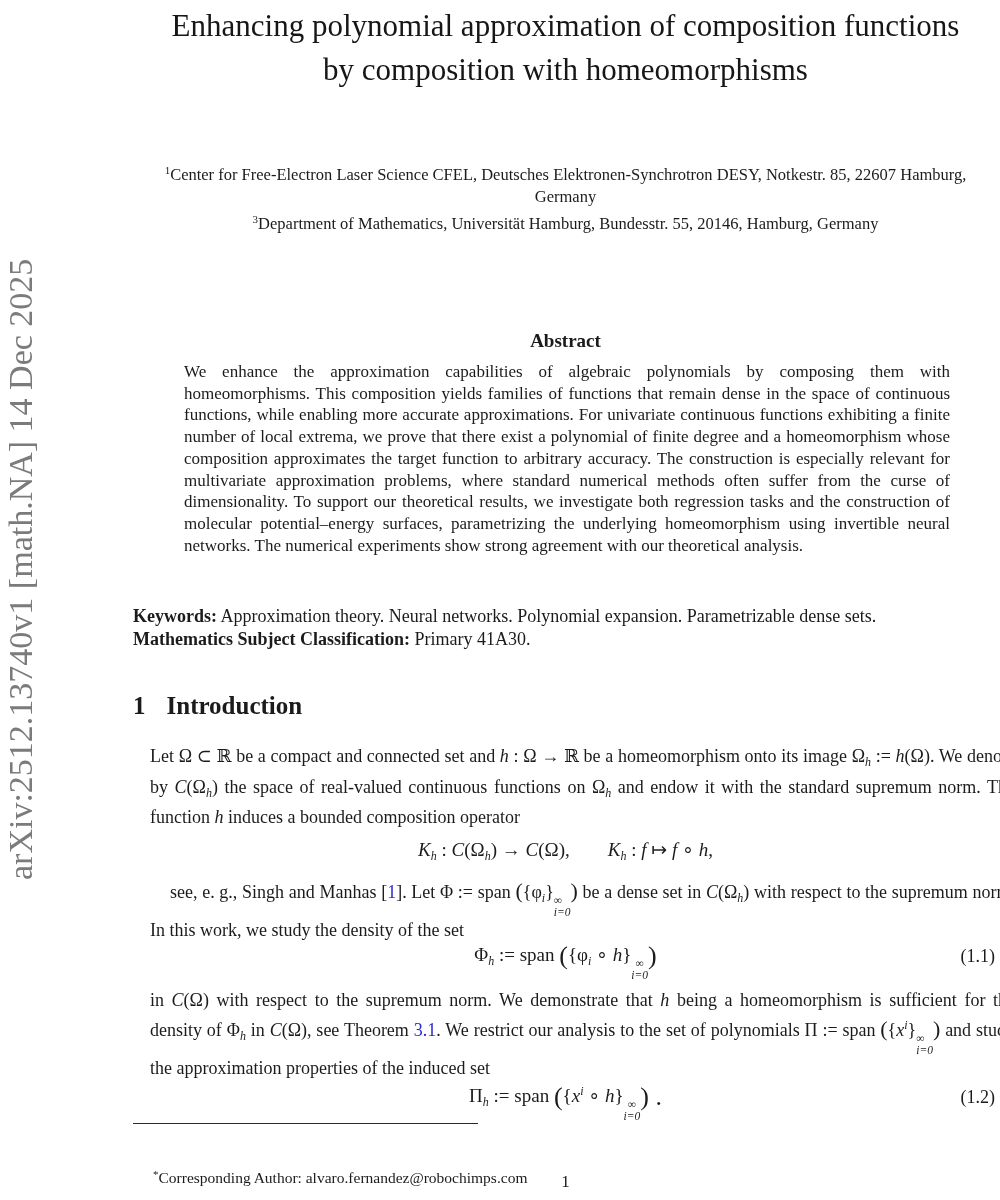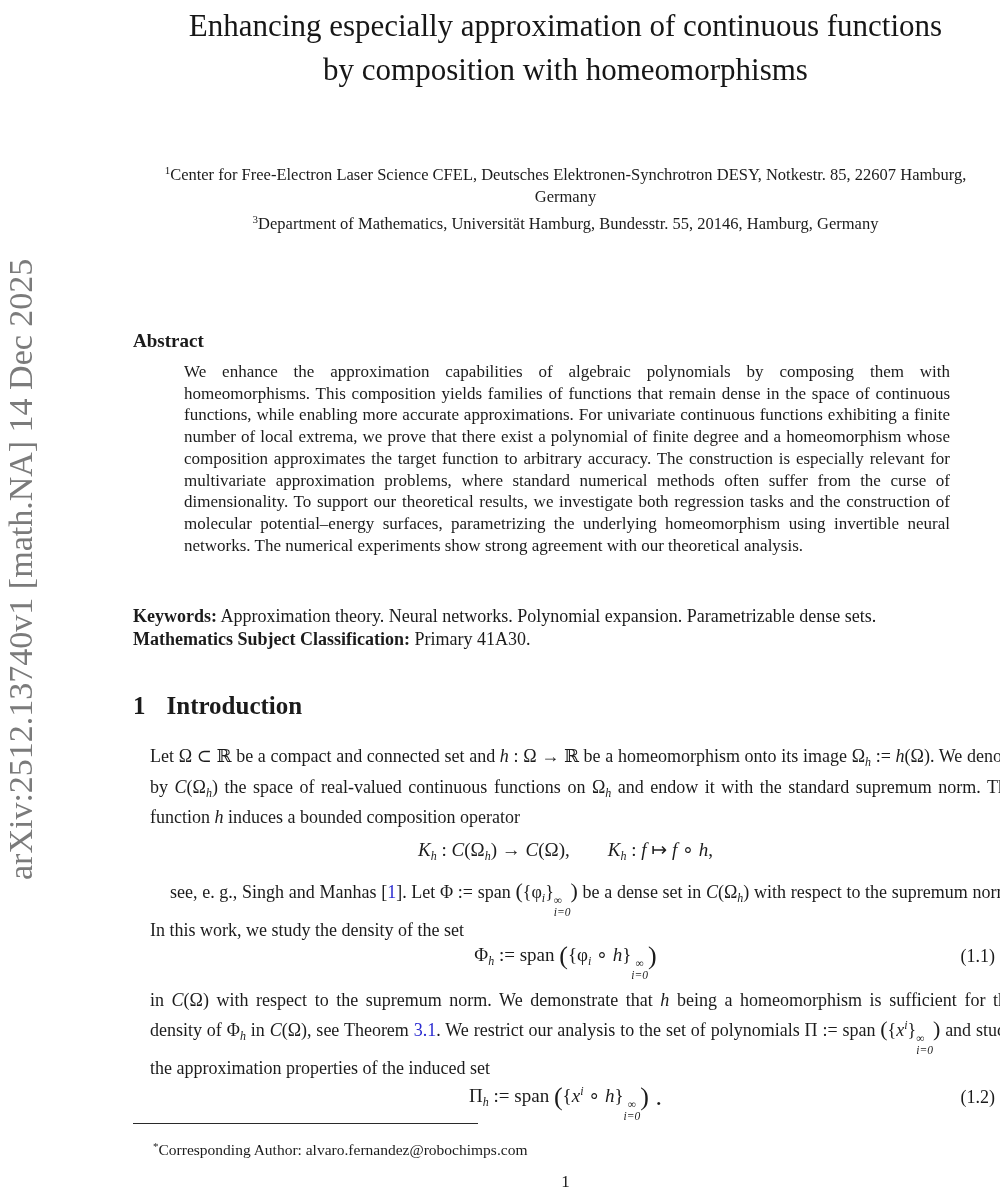--- a/index.html
+++ b/index.html
@@ -29,21 +29,21 @@
     text-align:center; font-family:"Liberation Sans",sans-serif; font-weight:bold;
     vertical-align:1px; margin:0 1px 0 2px; cursor:pointer;
   }
   .affils {
     position:absolute; top:159px; left:133px; width:865px;
     text-align:center; font-size:16.5px; line-height:22px;
   }
   .fsup { font-size:11px; vertical-align:6px; }
   .abs-head {
     position:absolute; top:330px; left:133px; width:865px;
-    text-align:left; font-weight:bold; font-size:19px;
+    text-align:center; font-weight:bold; font-size:19px;
   }
   .abs-body {
     position:absolute; top:361px; left:184px; width:766px;
     font-size:17px; line-height:21.7px; text-align:justify;
   }
   .meta {
     position:absolute; top:591px; left:133px; width:865px;
     font-size:18px; line-height:23.3px; text-align:justify;margin-top:14px;
   }
   .meta b { font-weight:bold; }
@@ -68,33 +68,33 @@
   .it  { font-style:italic; }
   .sub { font-size:12px; vertical-align:-4px; font-style:italic; }
   .sup { font-size:12px; vertical-align:7px;  font-style:italic; }
   .par { font-size:22px; }
   .bigpar { font-size:26px; vertical-align:-3px; }
   .link { color:#2a2ad0; cursor:pointer; }
   .ssk { display:inline-flex; flex-direction:column; line-height:1.05; vertical-align:-6px; text-indent:0; }
   .ssk span { font-size:11.5px; }
   .ssk .ssb { font-style:italic; }
   .footrule { position:absolute; top:1123px; left:133px; width:345px; border-top:1.7px solid #2a2a2a; }
-  .footnote { position:absolute; top:1140px; left:133px; width:865px; font-size:15.5px; text-indent:20px; }
+  .footnote { position:absolute; top:1168px; left:133px; width:865px; font-size:15.5px; text-indent:20px; }
   .fnsup { font-size:11px; vertical-align:5px; }
   .pageno { position:absolute; top:1172px; left:133px; width:865px; text-align:center; font-size:17px; }
 </style>
 </head>
 <body>
 
 <div class="page">
 
   <div class="arxiv-strip">arXiv:2512.13740v1  [math.NA]  14 Dec 2025</div>
 
   <div class="title">
-    <div>Enhancing especially approximation of continuous functions</div>
+    <div>Enhancing polynomial approximation of composition functions</div>
     <div>by composition with homeomorphisms</div>
   </div>
 
 
   <div class="affils">
     <div><span class="fsup">1</span><span>Center for Free-Electron Laser Science CFEL, Deutsches Elektronen-Synchrotron DESY, Notkestr. 85, 22607 Hamburg, Germany</span></div>
     <div><span class="fsup">3</span><span>Department of Mathematics, Universität Hamburg, Bundesstr. 55, 20146, Hamburg, Germany</span></div>
   </div>
 
   <div class="abs-head">Abstract</div>

